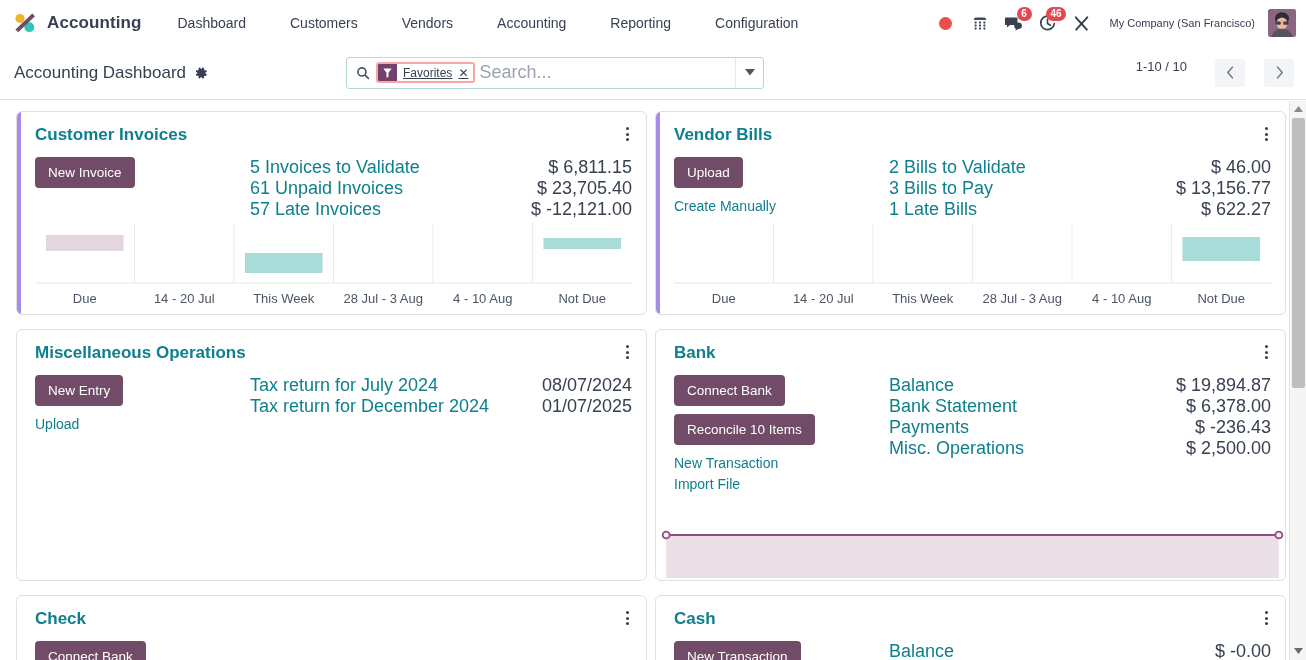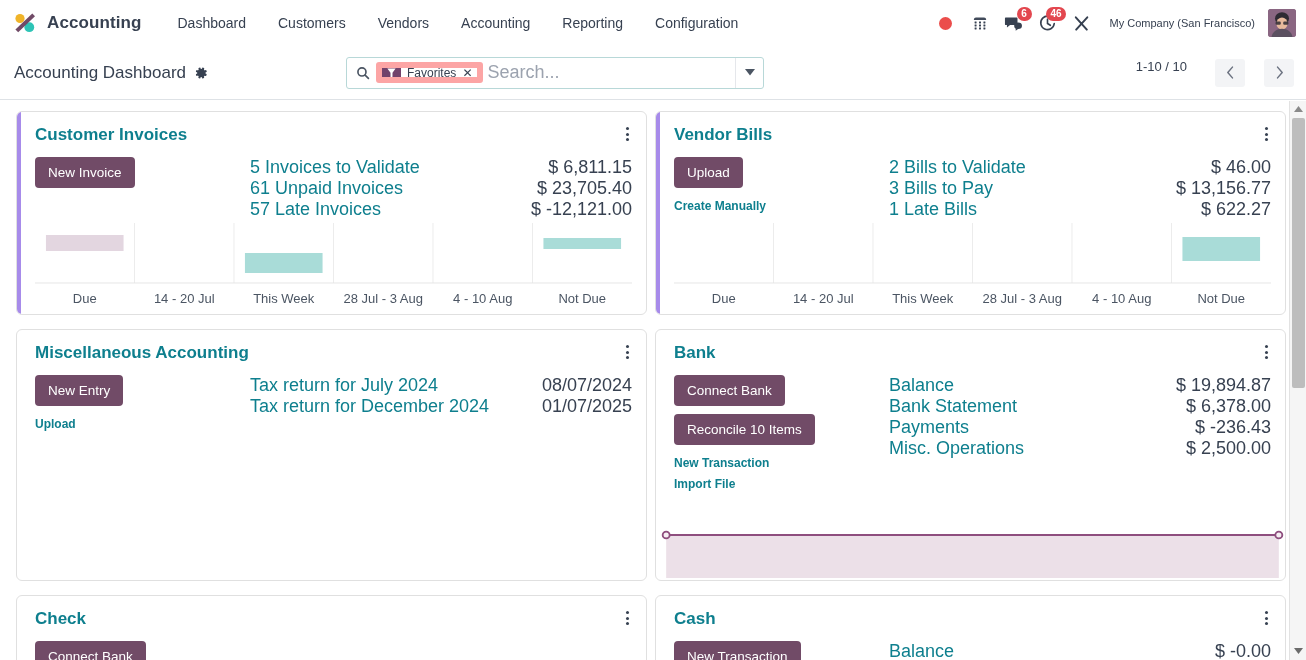--- a/index.html
+++ b/index.html
@@ -23,21 +23,21 @@
   }
   .brand {
     display: flex; align-items: center; gap: 9px;
     margin-right: 22px;
   }
   .odoo-logo { width: 26px; height: 26px; display:block; }
   .brand-name {
     font-size: 17px; font-weight: 700; color: #374151;
     letter-spacing: .1px;
   }
-  .nav-menu { display: flex; align-items: center; gap: 4px; }
+  .nav-menu { display: flex; align-items: center; gap: 16px; }
   .nav-item {
     font-size: 14px; color: #374151;
     padding: 6px 14px;
     cursor: pointer; white-space: nowrap;
     border-radius: 3px;
   }
 
   .nav-right {
     margin-left: auto;
     display: flex; align-items: center; gap: 4px;
@@ -92,21 +92,21 @@
     margin-left: 138px;
     height: 32px;
     border: 1px solid #b8d8d8;
     border-radius: 3px;
     display: flex; align-items: center;
     background: #fff;
   }
   .search-ico { padding: 0 6px 0 9px; color: #6b7280; display:flex; align-items:center;}
   .facet {
     display: flex; align-items: stretch;
-    border: 6px solid #fca5a5;
+    border: 2px solid #fca5a5;
     border-radius: 3px;
     height: 21px;
     font-size: 12px;
     overflow: hidden;
     margin-right: 4px;
     text-decoration: underline;
   }
   .facet-icon {
     background: #71426b; color: #fff;
     display: flex; align-items: center; justify-content: center;
@@ -209,24 +209,23 @@
     border: none; border-radius: 4px;
     font-size: 13.5px;
     padding: 8px 13px;
     cursor: pointer;
     font-family: "Liberation Sans", sans-serif;
     display: inline-block;
     margin-bottom: 8px;
   }
   .link-action {
     display: block;
-    font-size: 12px; color: #0e7f8e;
+    font-size: 14px; color: #0e7f8e;
     cursor: pointer; text-decoration: none;
     line-height: 21px;
-    font-weight: bold;
   }
 
   .stats-col {
     flex: 1;
     display: flex; flex-direction: column;
     padding-top: 4px;
   }
   .stat-row {
     display: flex; justify-content: space-between;
     align-items: baseline;
@@ -484,21 +483,21 @@
           <span>28 Jul - 3 Aug</span>
           <span>4 - 10 Aug</span>
           <span>Not Due</span>
         </div>
       </div>
     </div>
 
     <div class="cell">
       <div class="card tall">
         <div class="card-head">
-          <span class="card-title">Miscellaneous Accounting</span>
+          <span class="card-title">Miscellaneous Operations</span>
           <span class="kebab">
               <i></i>
               <i></i>
               <i></i>
             </span>
         </div>
         <div class="card-body">
           <div class="actions-col">
             <button class="btn-primary">New Entry</button>
             <a class="link-action">Upload</a>

